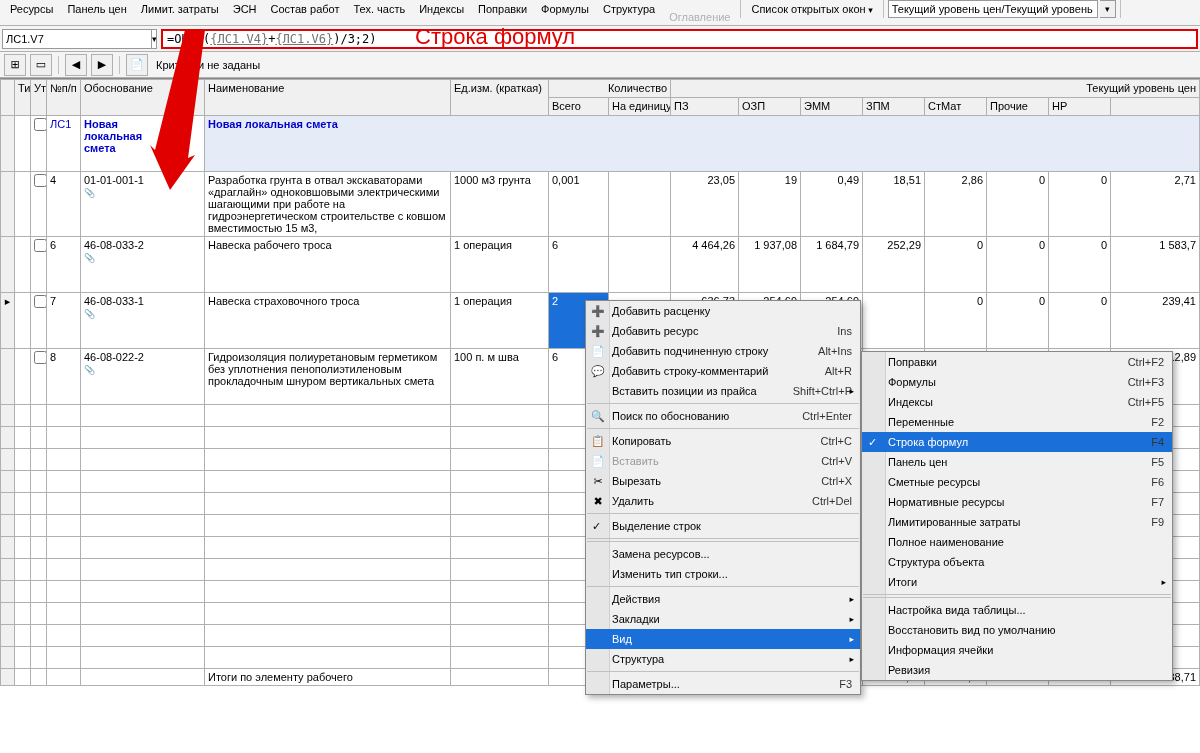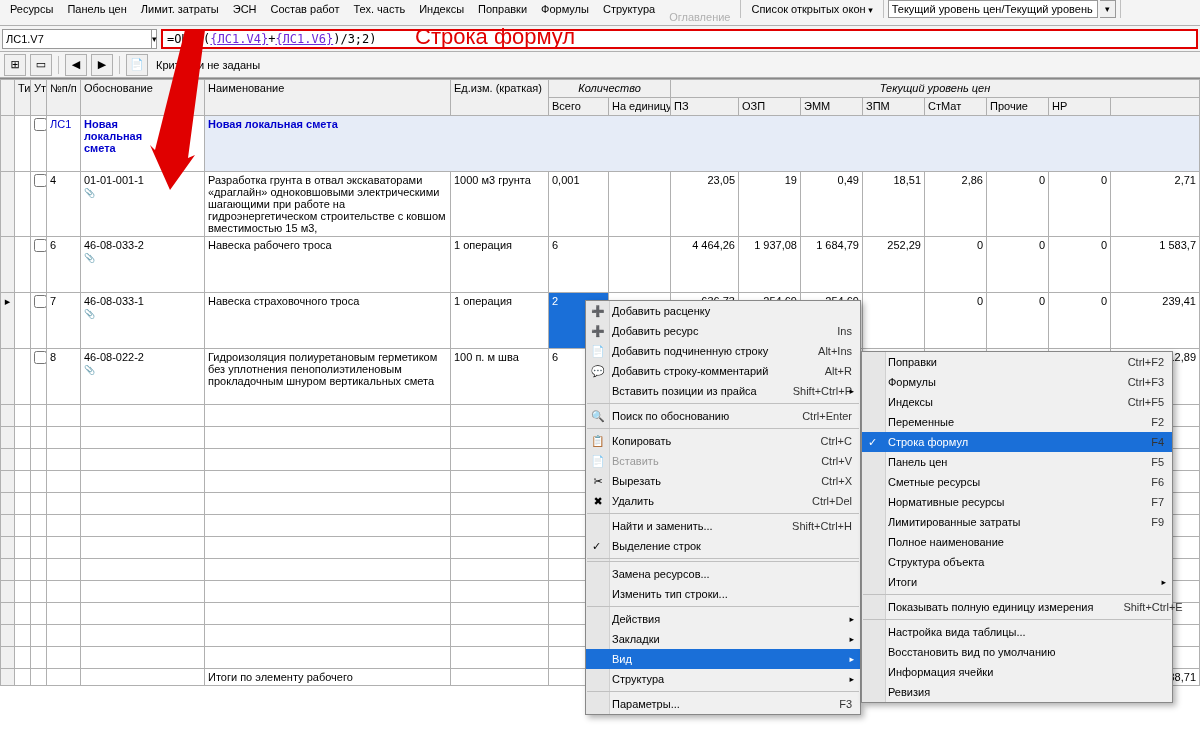--- a/index.html
+++ b/index.html
@@ -13,35 +13,35 @@
 .menubar-sep { width: 1px; height: 18px; background: #c0c0c0; margin: 0 2px; }
 .menubar-input { height: 18px; width: 210px; border: 1px solid #999; font-size: 11px; background: #fff; padding: 0 3px; }
 .menubar-input-btn { width: 16px; height: 18px; border: 1px solid #999; border-left: none; background: #f0f0f0; text-align: center; line-height: 16px; font-size: 9px; cursor: pointer; }
 
 
 .formula-row { display: flex; align-items: center; height: 26px; background: #f4f4f4; border-bottom: 1px solid #b0b0b0; position: relative; }
 .name-box { width: 155px; height: 20px; border: 1px solid #999; margin: 0 2px; background: #fff; display: flex; align-items: center; }
 .name-box input { flex: 1; border: none; outline: none; font-size: 11px; padding: 0 3px; background: transparent; }
 .name-box-btn { width: 14px; height: 18px; border-left: 1px solid #999; text-align: center; font-size: 9px; line-height: 18px; cursor: pointer; }
 .formula-box { flex: 1; height: 20px; border: 2px solid #e00000; margin: 0 2px; background: #fff; display: flex; align-items: center; padding: 0 4px; font-family: monospace; font-size: 12px; }
-.formula-text .ref { color: #6d28d9; text-decoration: underline; }
+.formula-text .ref { color: #737373; text-decoration: underline; }
 .formula-label { position: absolute; left: 415px; top: -2px; font-size: 22px; color: #e00000; font-weight: normal; pointer-events: none; }
 
 
 .toolbar { display: flex; align-items: center; height: 26px; background: #f4f4f4; border-bottom: 1px solid #b0b0b0; padding: 0 4px; gap: 4px; }
 .tb-btn { width: 22px; height: 22px; border: 1px solid #b0b0b0; background: #f0f0f0; display: flex; align-items: center; justify-content: center; font-size: 11px; cursor: pointer; }
 .tb-sep { width: 1px; height: 18px; background: #c0c0c0; margin: 0 2px; }
 .tb-text { padding: 0 4px; }
 
 
 .grid-wrap { position: absolute; top: 78px; left: 0; right: 0; bottom: 0; overflow: hidden; border-top: 1px solid #888; }
 table.grid { border-collapse: collapse; width: 100%; table-layout: fixed; }
 .grid th, .grid td { border: 1px solid #b0b0b0; padding: 2px 3px; font-size: 11px; background: #fff; overflow: hidden; vertical-align: top; }
 .grid th { background: #f0f0f0; font-weight: normal; text-align: left; height: 18px; white-space: nowrap; }
-.grid th.group { text-align: center; font-style: italic; }
+.grid th.group { text-align: right; }
 .grid td.num { text-align: right; }
 .grid td.blue { background: #e6ecf7; }
 .grid td.blue .title { color: #0000cc; font-weight: bold; }
 .grid td .code { color: #0000cc; }
 .grid tr.tall td { height: 56px; }
 .row-marker { width: 14px; text-align: center; background: #f0f0f0 !important; }
 .checkbox-cell { width: 14px; text-align: center; }
 .sel-cell { background: #1a6fd8 !important; color: #fff; }
 .attach-icon::before { content: "📎"; font-size: 9px; color: #888; }
 
@@ -560,24 +560,20 @@
         <span class="ico">✂</span>
         <span>Вырезать</span>
         <span class="kbd">Ctrl+X</span>
       </div>
       <div class="row">
         <span class="ico">✖</span>
         <span>Удалить</span>
         <span class="kbd">Ctrl+Del</span>
       </div>
       <div class="sep"></div>
-      <div class="row">
-        <span>Найти и заменить...</span>
-        <span class="kbd">Shift+Ctrl+H</span>
-      </div>
       <div class="row check">
         <span>Выделение строк</span>
       </div>
       <div class="sep"></div>
       <div class="sep"></div>
       <div class="row">
         <span>Замена ресурсов...</span>
       </div>
       <div class="row">
         <span>Изменить тип строки...</span>
@@ -645,24 +641,20 @@
       <div class="row">
         <span>Полное наименование</span>
       </div>
       <div class="row">
         <span>Структура объекта</span>
       </div>
       <div class="row sub">
         <span>Итоги</span>
       </div>
       <div class="sep"></div>
-      <div class="row">
-        <span>Показывать полную единицу измерения</span>
-        <span class="kbd">Shift+Ctrl+E</span>
-      </div>
       <div class="sep"></div>
       <div class="row">
         <span>Настройка вида таблицы...</span>
       </div>
       <div class="row">
         <span>Восстановить вид по умолчанию</span>
       </div>
       <div class="row">
         <span>Информация ячейки</span>
       </div>

